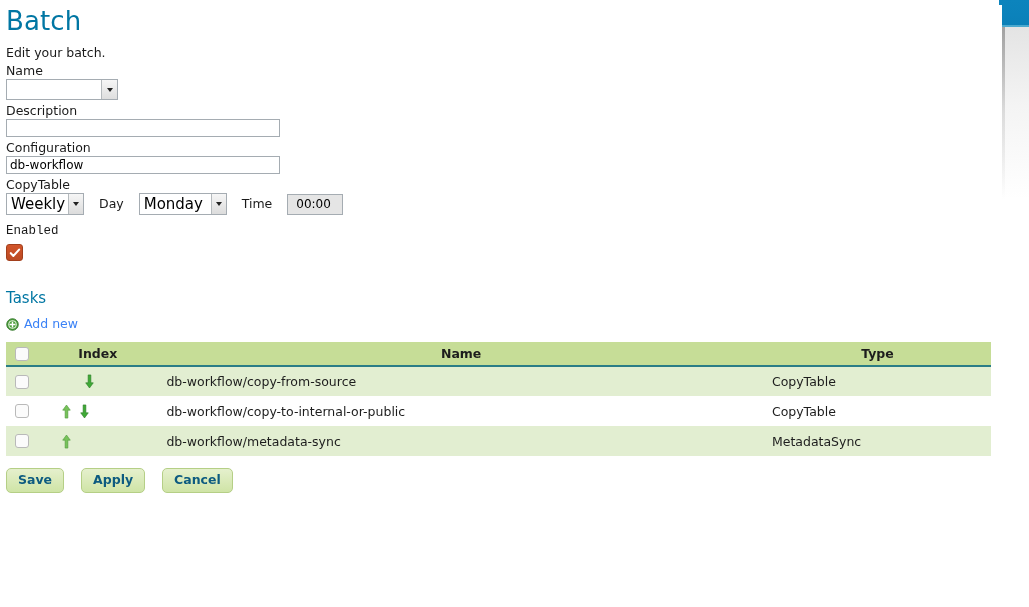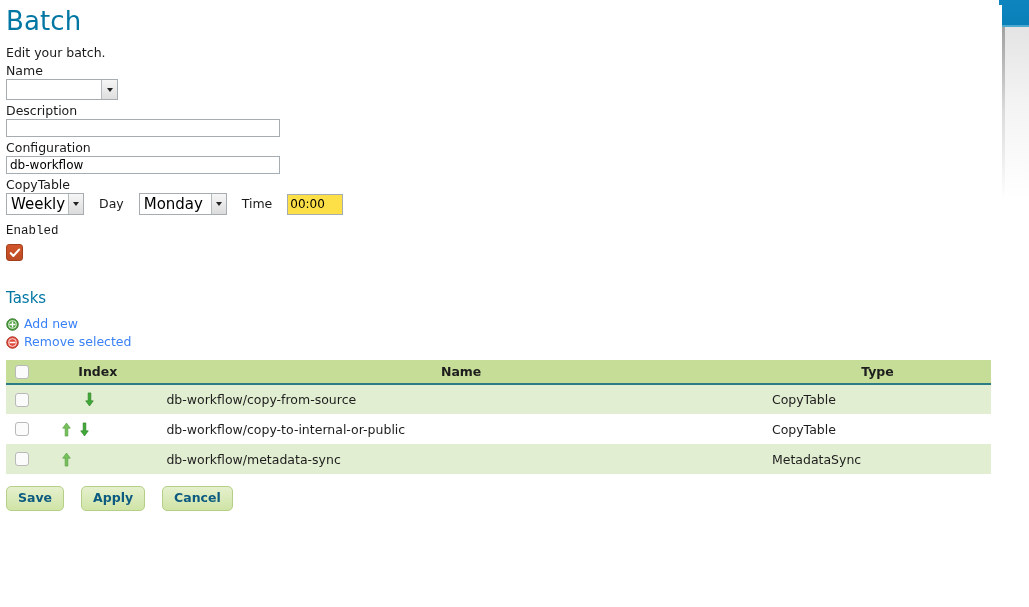--- a/index.html
+++ b/index.html
@@ -148,24 +148,24 @@
   .inline-label {
     font-size: 12.5px;
     color: #1a1a1a;
     padding: 0 5px;
     line-height: 14px;
   }
   .time-input {
     width: 56px;
     height: 21px;
     border: 1px solid #a5acb2;
-    background: #fde047;
+    background: #e5e5e5;
     font-family: "DejaVu Sans", "Liberation Sans", sans-serif;
     font-size: 12px;
-    padding: 1px 2px;
+    padding: 1px 8px;
     color: #000;
     outline: none;
   }
 
   .enabled-label { margin-top: 9px; font-family: Liberation Mono, monospace; }
   .enabled-check {
     margin-top: 6px;
     width: 17px; height: 17px;
     border-radius: 3px;
     background: linear-gradient(to bottom, #d2552a 0%, #bb4a23 100%);
@@ -360,28 +360,20 @@
 
     <a class="action-link">
       <svg class="icon-circle" viewBox="0 0 14 14">
         <circle cx="7" cy="7" r="6.2" fill="#4fa03c" stroke="#2f7527" stroke-width="1"></circle>
         <circle cx="7" cy="7" r="4.2" fill="none" stroke="#ffffff" stroke-width="0.9"></circle>
         <path d="M7 4.4 V9.6 M4.4 7 H9.6" stroke="#ffffff" stroke-width="1.5" stroke-linecap="round"></path>
       </svg>
       <span class="link-text">Add new</span>
     </a>
 
-    <a class="action-link second">
-      <svg class="icon-circle" viewBox="0 0 14 14">
-        <circle cx="7" cy="7" r="6.2" fill="#e24b3c" stroke="#a92b20" stroke-width="1"></circle>
-        <circle cx="7" cy="7" r="4.2" fill="none" stroke="#ffffff" stroke-width="0.9"></circle>
-        <path d="M4.4 7 H9.6" stroke="#ffffff" stroke-width="1.5" stroke-linecap="round"></path>
-      </svg>
-      <span class="link-text">Remove selected</span>
-    </a>
 
     <table class="tasks-table">
       <thead>
         <tr>
           <th class="col-check">
             <span class="cb"></span>
           </th>
           <th class="col-index">Index</th>
           <th class="col-name">Name</th>
           <th class="col-type">Type</th>

